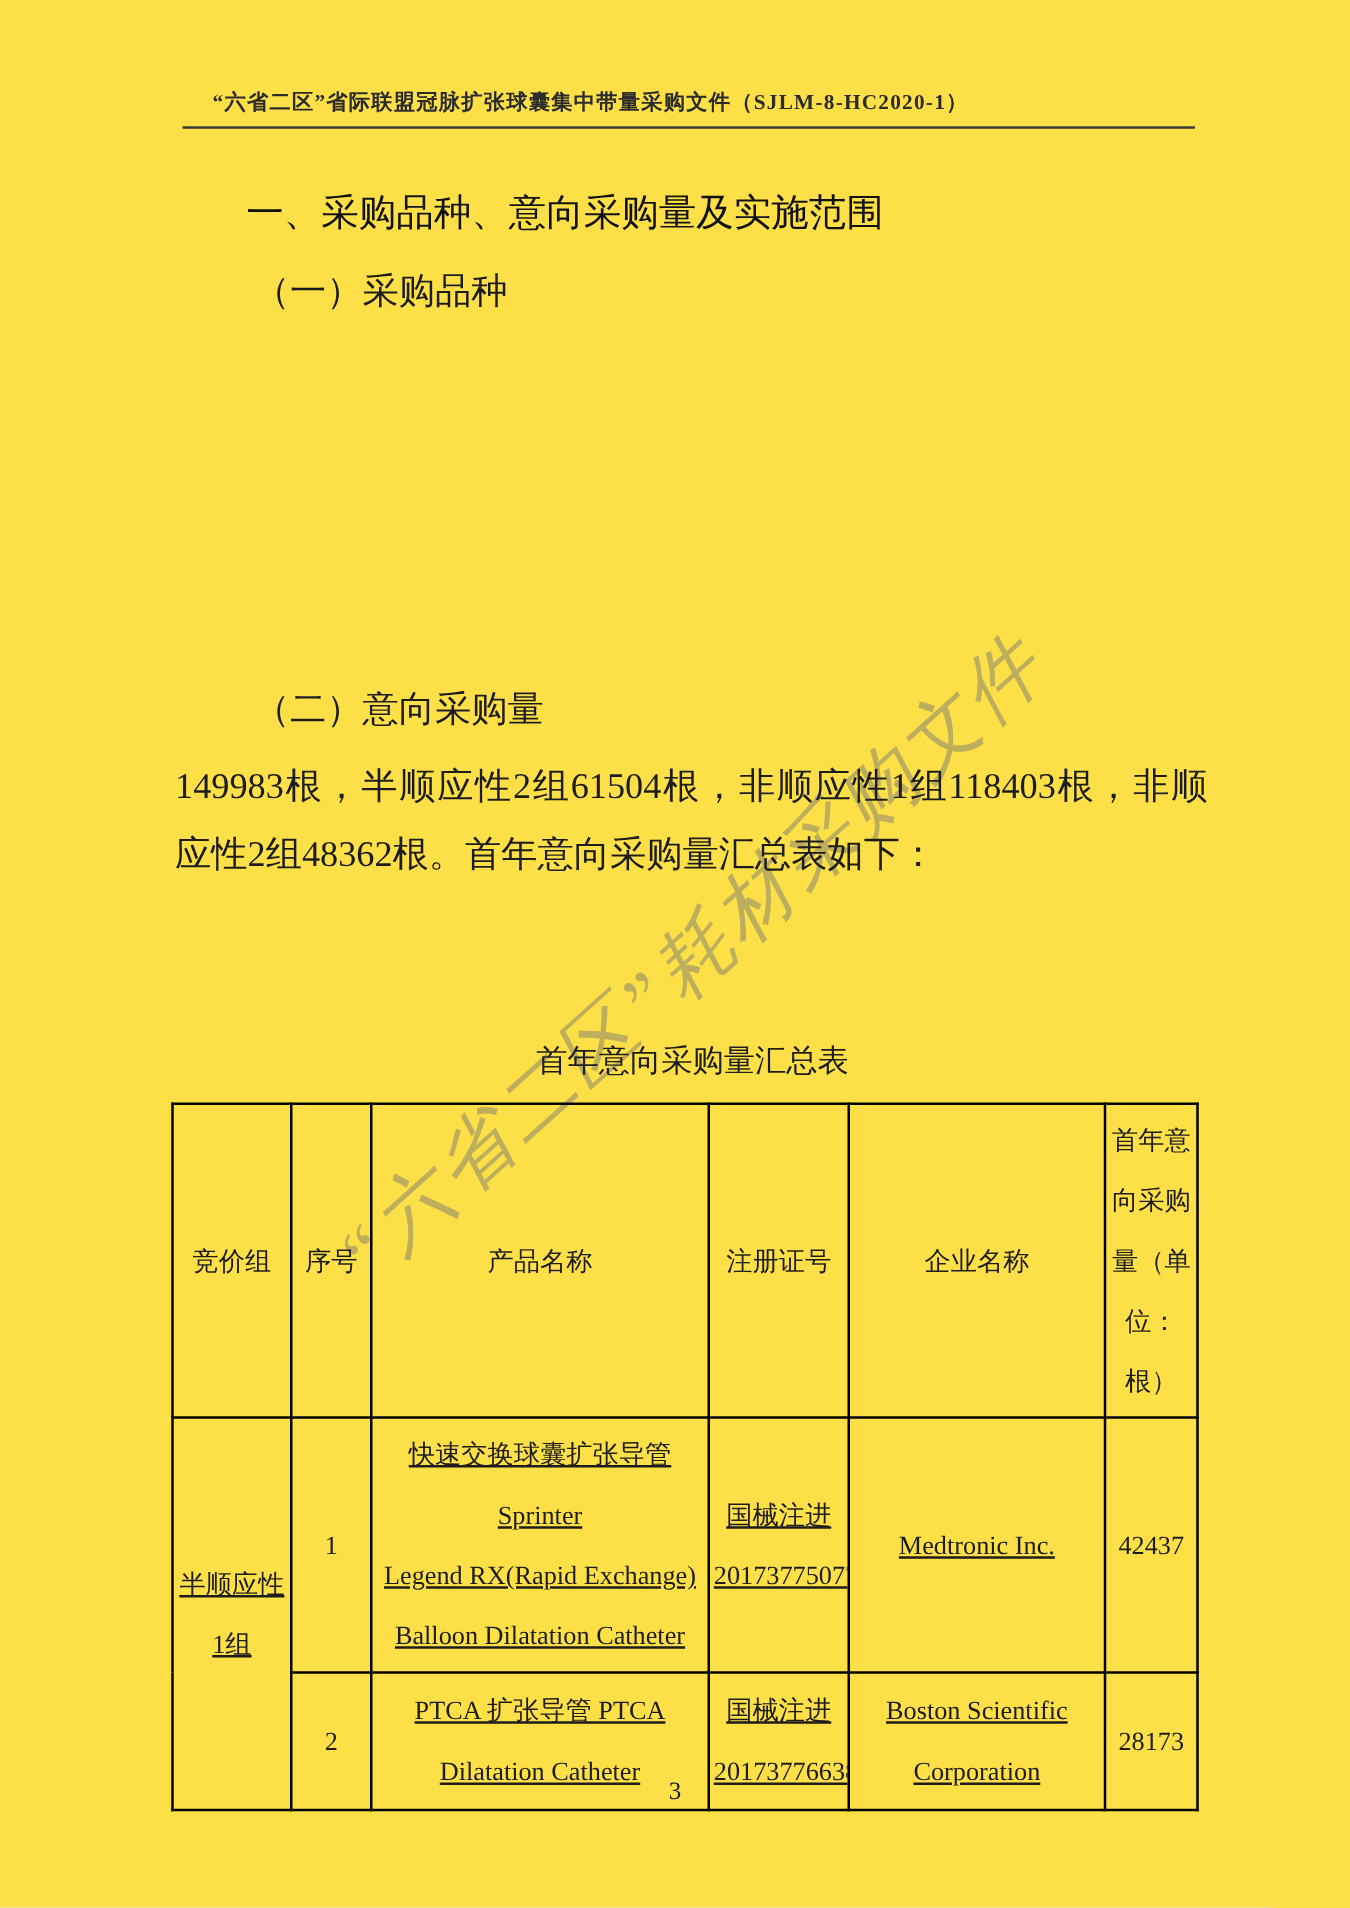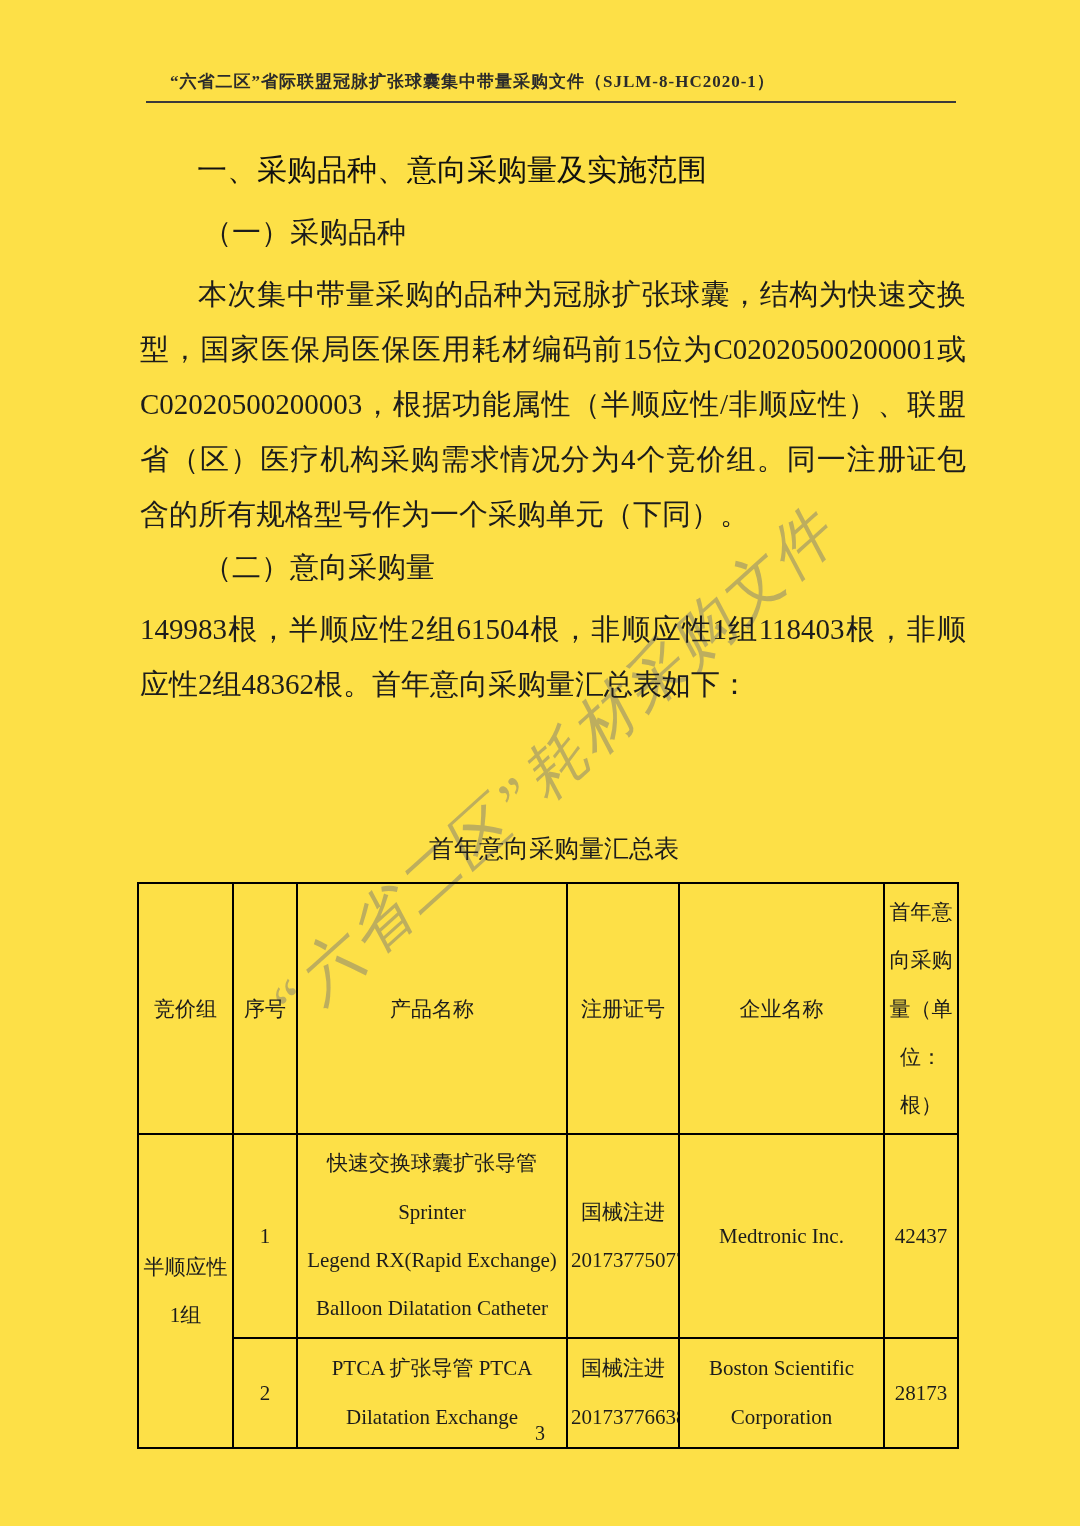--- a/index.html
+++ b/index.html
@@ -67,47 +67,40 @@
     border:2px solid #000;
     text-align:center; vertical-align:middle;
     font-weight:normal;
     padding:4px 3px;
     line-height:2.3;
     overflow:hidden;
   }
   tr.hdr-row  { height:195px; }
   tr.row-1    { height:190px; }
   tr.row-2    { height:110px; }
-  .pre { white-space:pre-line; }
+  .pre { white-space:pre-line;text-decoration:underline; }
   .page-number {
     position:absolute; top:1422px; left:0; width:1080px;
     text-align:center; font-size:20px; color:#1c1c1c;
   }
 </style>
 </head>
 <body>
 
 <div class="page">
 
   <div class="doc-header">“六省二区”省际联盟冠脉扩张球囊集中带量采购文件（SJLM-8-HC2020-1）</div>
   <div class="header-rule"></div>
 
   <div class="watermark">“六省二区”耗材采购文件</div>
 
   <div class="sec-title">一、采购品种、意向采购量及实施范围</div>
 
   <div class="sub-heading sub-1">（一）采购品种</div>
 
-  <div class="para para-1">
-    <div class="line indent">本次集中带量采购的品种为冠脉扩张球囊，结构为快速交换</div>
-    <div class="line">型，国家医保局医保医用耗材编码前15位为C02020500200001或</div>
-    <div class="line">C02020500200003，根据功能属性（半顺应性/非顺应性）、联盟</div>
-    <div class="line">省（区）医疗机构采购需求情况分为4个竞价组。同一注册证包</div>
-    <div class="line last">含的所有规格型号作为一个采购单元（下同）。</div>
-  </div>
 
   <div class="sub-heading sub-2">（二）意向采购量</div>
 
   <div class="para para-2">
     <div class="line">149983根，半顺应性2组61504根，非顺应性1组118403根，非顺</div>
     <div class="line last">应性2组48362根。首年意向采购量汇总表如下：</div>
   </div>
 
   <div class="table-caption">首年意向采购量汇总表</div>
 
@@ -136,21 +129,21 @@
 Legend RX(Rapid Exchange)
 Balloon Dilatation Catheter</td>
       <td class="pre">国械注进
 20173775077</td>
       <td class="pre">Medtronic Inc.</td>
       <td>42437</td>
     </tr>
     <tr class="row-2">
       <td>2</td>
       <td class="pre">PTCA 扩张导管 PTCA
-Dilatation Exchange</td>
+Dilatation Catheter</td>
       <td class="pre">国械注进
 20173776638</td>
       <td class="pre">Boston Scientific
 Corporation</td>
       <td>28173</td>
     </tr>
   </tbody>
     </table>
 
   <div class="page-number">3</div>

